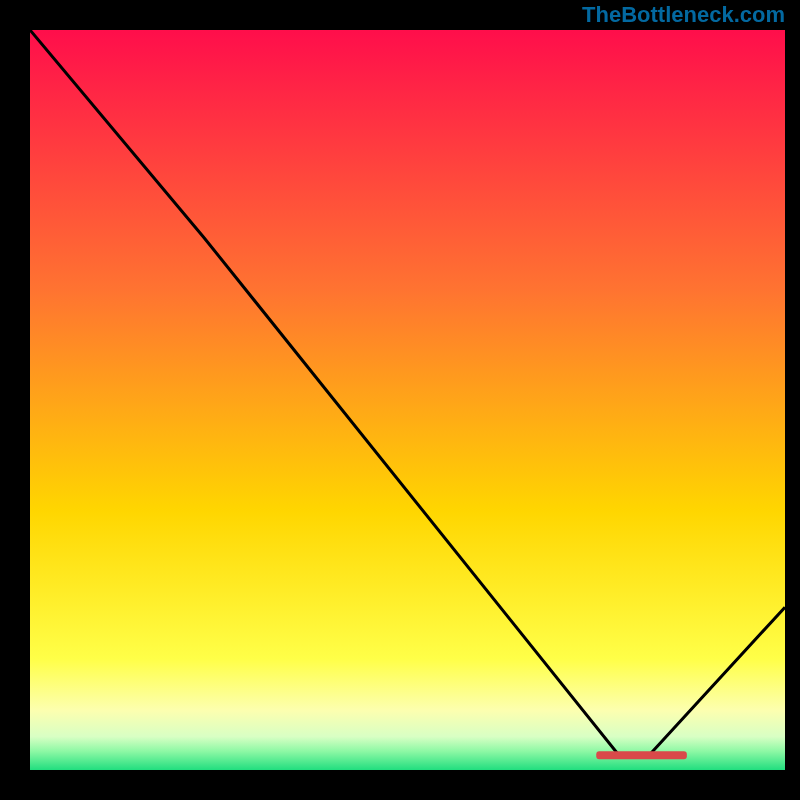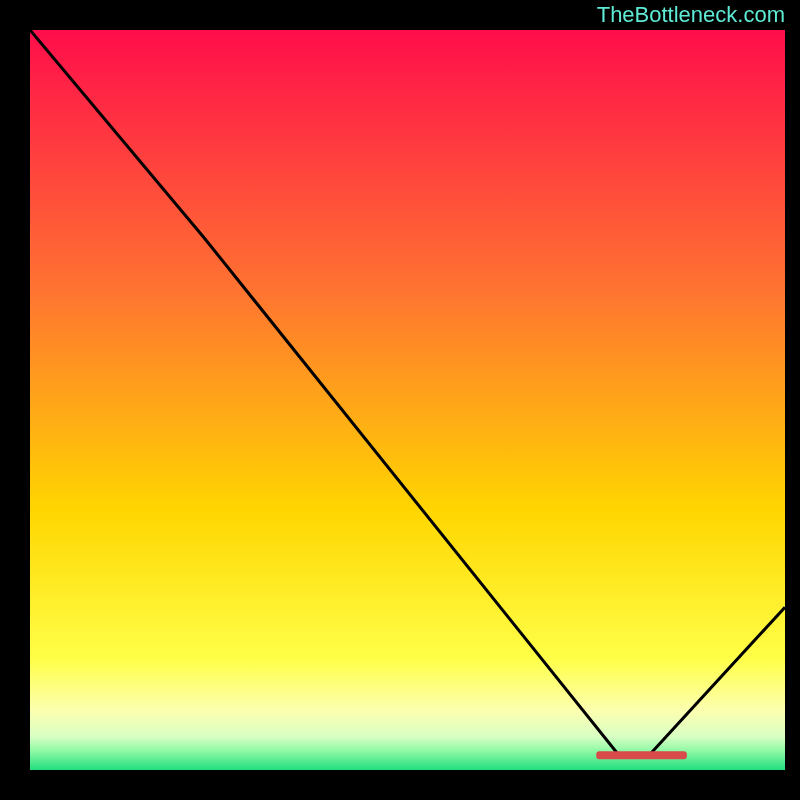--- a/index.html
+++ b/index.html
@@ -7,23 +7,23 @@
     width: 800px;
     height: 800px;
     background: #000;
     position: relative;
     font-family: Arial, Helvetica, sans-serif;
   }
   .attribution {
     position: absolute;
     top: 2px;
     right: 15px;
-    color: #5eead4;
+    color: #0369a1;
     font-size: 22px;
-    font-weight: normal;
+    font-weight: bold;
     z-index: 10;
     margin-left: 8px;
   }
   .plot-area {
     position: absolute;
     left: 30px;
     top: 30px;
     width: 755px;
     height: 740px;
     overflow: hidden;

